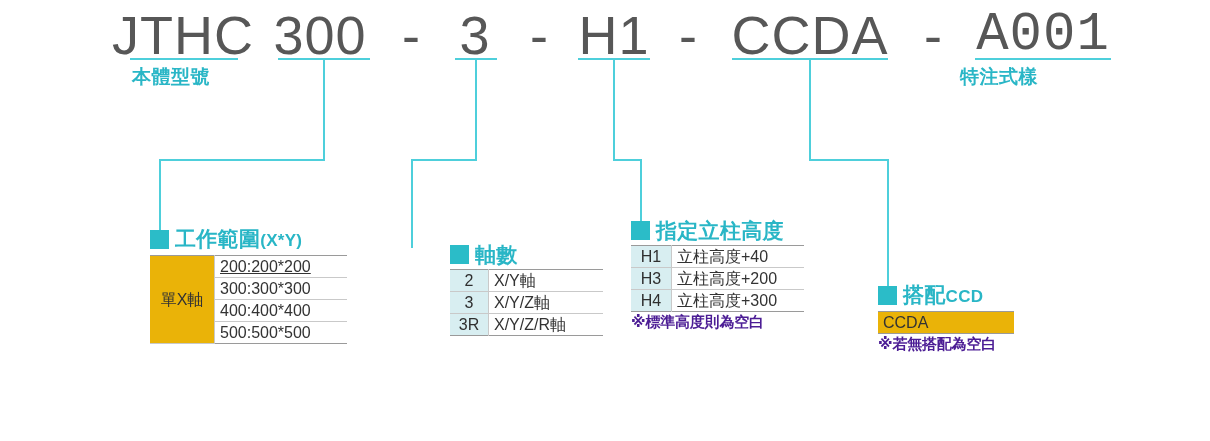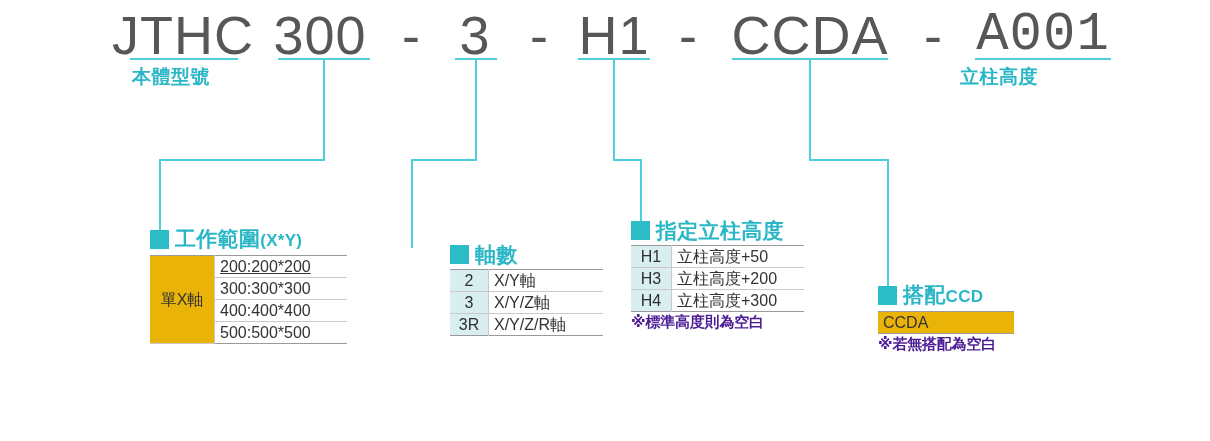--- a/index.html
+++ b/index.html
@@ -147,21 +147,21 @@
     <div class="code-token" style="left:568px;top:8px;width:92px;">H1</div>
     <div class="token-rule" style="left:578px;top:58px;width:72px;"></div>
 
     <div class="code-dash" style="left:904px;top:8px;width:58px;">-</div>
 
     <div class="code-token" style="left:716px;top:8px;width:188px;">CCDA</div>
     <div class="token-rule" style="left:732px;top:58px;width:156px;"></div>
 
     <div class="code-token" style="left:962px;top:8px;width:162px;font-family:Liberation Mono, monospace;">A001</div>
     <div class="token-rule" style="left:975px;top:58px;width:136px;"></div>
-    <div class="token-caption" style="left:960px;top:64px;">立柱高度</div>
+    <div class="token-caption" style="left:960px;top:64px;">特注式樣</div>
   </div>
 
   <div class="group" style="left:150px;top:228px;">
     <div class="group-head">
       <span class="head-marker"></span>
       <span class="head-text">
         <span>工作範圍</span><span class="sub">(X*Y)</span>
       </span>
     </div>
     <table class="spec">
@@ -208,21 +208,21 @@
 
   <div class="group" style="left:631px;top:220px;">
     <div class="group-head">
       <span class="head-marker"></span>
       <span class="head-text">指定立柱高度</span>
     </div>
     <table class="spec">
       <tbody>
           <tr>
         <td class="key" style="width:30px;">H1</td>
-        <td class="val" style="width:122px;">立柱高度+50</td>
+        <td class="val" style="width:122px;">立柱高度+40</td>
       </tr>
       <tr>
         <td class="key">H3</td>
         <td class="val">立柱高度+200</td>
       </tr>
       <tr>
         <td class="key">H4</td>
         <td class="val">立柱高度+300</td>
       </tr>
     </tbody>

